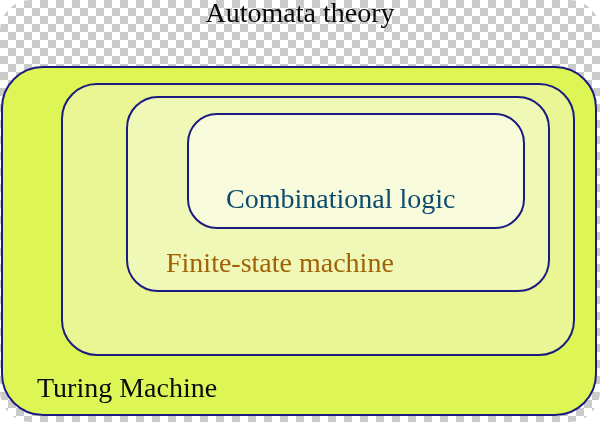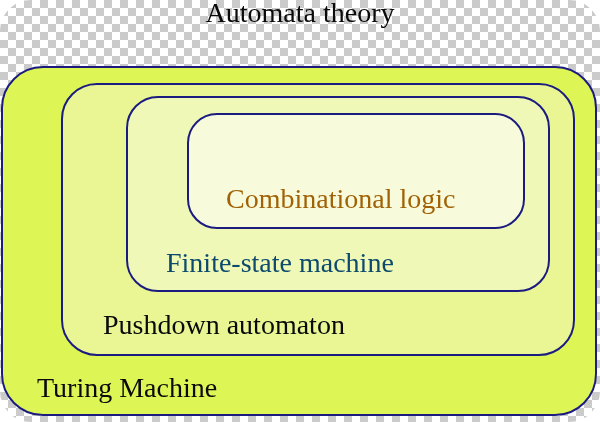--- a/index.html
+++ b/index.html
@@ -60,26 +60,25 @@
 <body>
 
 <div id="stage" style="background-image: conic-gradient(rgb(203, 203, 203) 25%, rgb(255, 255, 255) 0deg, rgb(255, 255, 255) 50%, rgb(203, 203, 203) 0deg, rgb(203, 203, 203) 75%, rgb(255, 255, 255) 0deg); background-size: 16px 16px;">
 
   <div class="diagram-title" style="color: rgb(10, 10, 10);">Automata theory</div>
 
   <div id="set-0" class="set-box" style="background-color: rgb(221, 246, 86); border-color: rgb(28, 28, 128);">
     <span class="set-label" style="color: rgb(10, 10, 10); margin-top: 32px;">Turing Machine</span>
 
     <div id="set-1" class="set-box" style="background-color: rgb(233, 246, 147); border-color: rgb(28, 28, 128);">
-      <span class="set-label" style="color: rgb(10, 10, 10);">Pushdown automaton</span>
 
       <div id="set-2" class="set-box" style="background-color: rgb(239, 248, 182); border-color: rgb(28, 28, 128);">
-        <span class="set-label" style="color: #0c4a6e;">Finite-state machine</span>
+        <span class="set-label" style="color: #a16207;">Finite-state machine</span>
 
         <div id="set-3" class="set-box" style="background-color: rgb(247, 251, 220); border-color: rgb(28, 28, 128);">
-          <span class="set-label" style="color: #a16207;">Combinational logic</span>
+          <span class="set-label" style="color: #0c4a6e;">Combinational logic</span>
         </div>
 
       </div>
     </div>
   </div>
 
 </div>
 
 </body></html>

